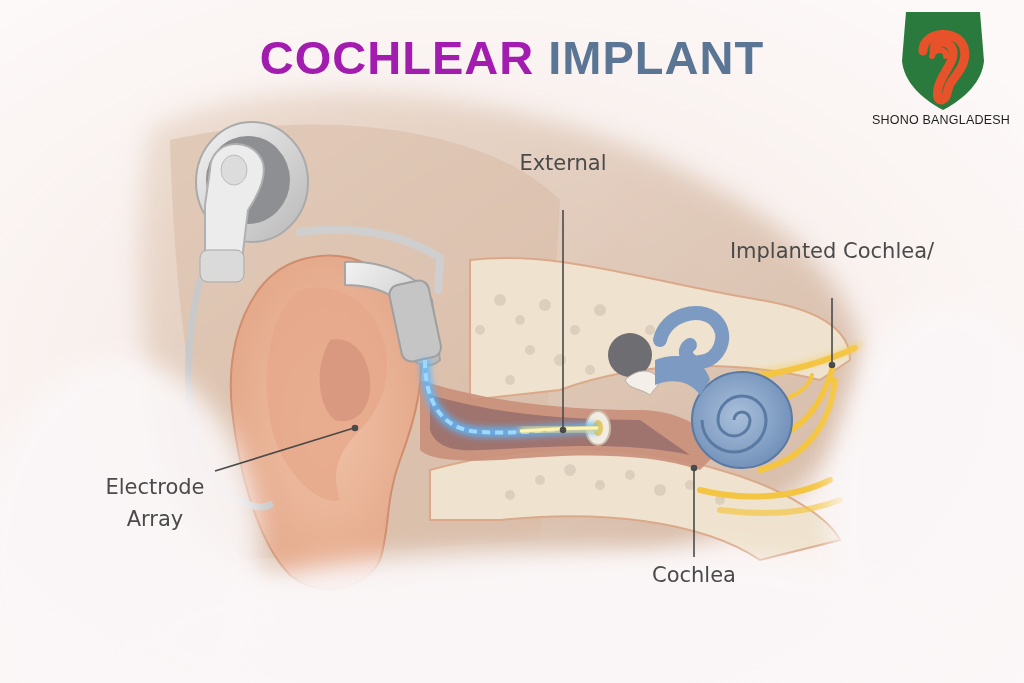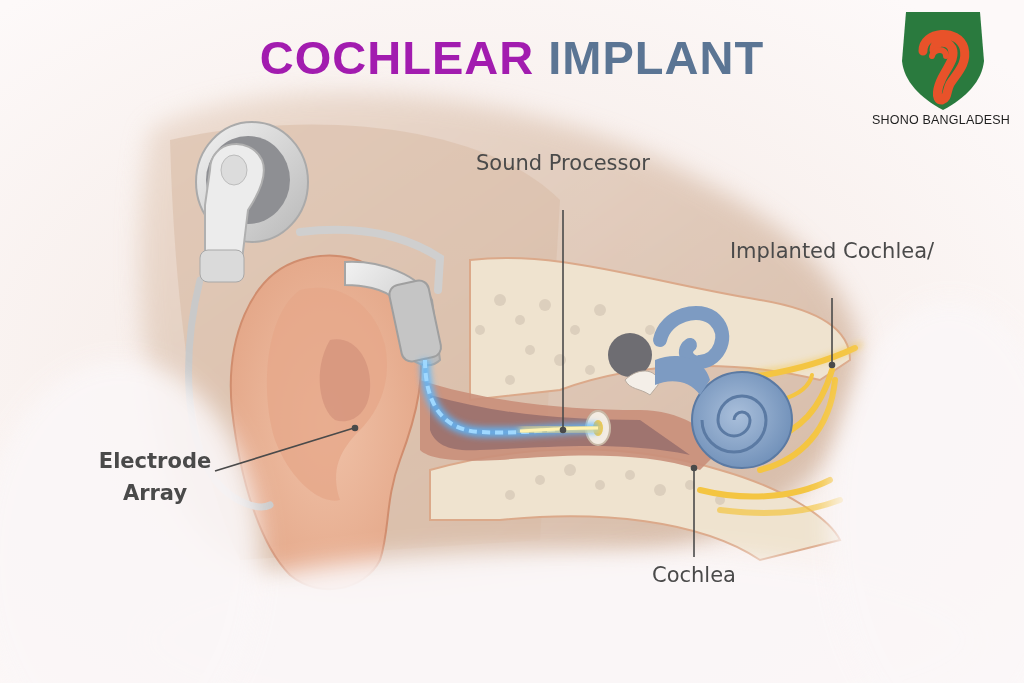--- a/index.html
+++ b/index.html
@@ -166,27 +166,27 @@
 </div>
 
 <svg class="logo" viewBox="0 0 156 130" xmlns="http://www.w3.org/2000/svg">
   <path d="M38 6 L 112 6 L 116 55 C 114 75, 98 92, 75 104 C 52 92, 36 75, 34 55 Z" fill="#2a7a3e"></path>
   <path d="M55 45 C 55 25, 90 22, 96 42 C 100 58, 88 68, 82 78 C 78 86, 80 92, 74 94 C 66 94, 70 80, 74 72 C 80 60, 88 52, 84 42 C 80 34, 66 34, 66 44" fill="none" stroke="#e8522a" stroke-width="9" stroke-linecap="round"></path>
   <path d="M64 50 C 66 42, 78 42, 78 50" fill="none" stroke="#e8522a" stroke-width="6" stroke-linecap="round"></path>
 </svg>
 <div class="logo-text">SHONO BANGLADESH</div>
 
 <div class="label" style="left:453px; top:147px; width:220px;">
-  <span>Sound Processor</span>
+  <span>External</span>
 </div>
 
 <div class="label" style="left:702px; top:235px; width:260px;">
   <span>Implanted Cochlea/</span>
 </div>
 
-<div class="label" style="left:85px; top:445px; width:140px;font-weight:bold;">
+<div class="label" style="left:85px; top:471px; width:140px;">
   <span>Electrode</span>
   <span>Array</span>
 </div>
 
 <div class="label" style="left:624px; top:559px; width:140px;">
   <span>Cochlea</span>
 </div>
 
 </body></html>

